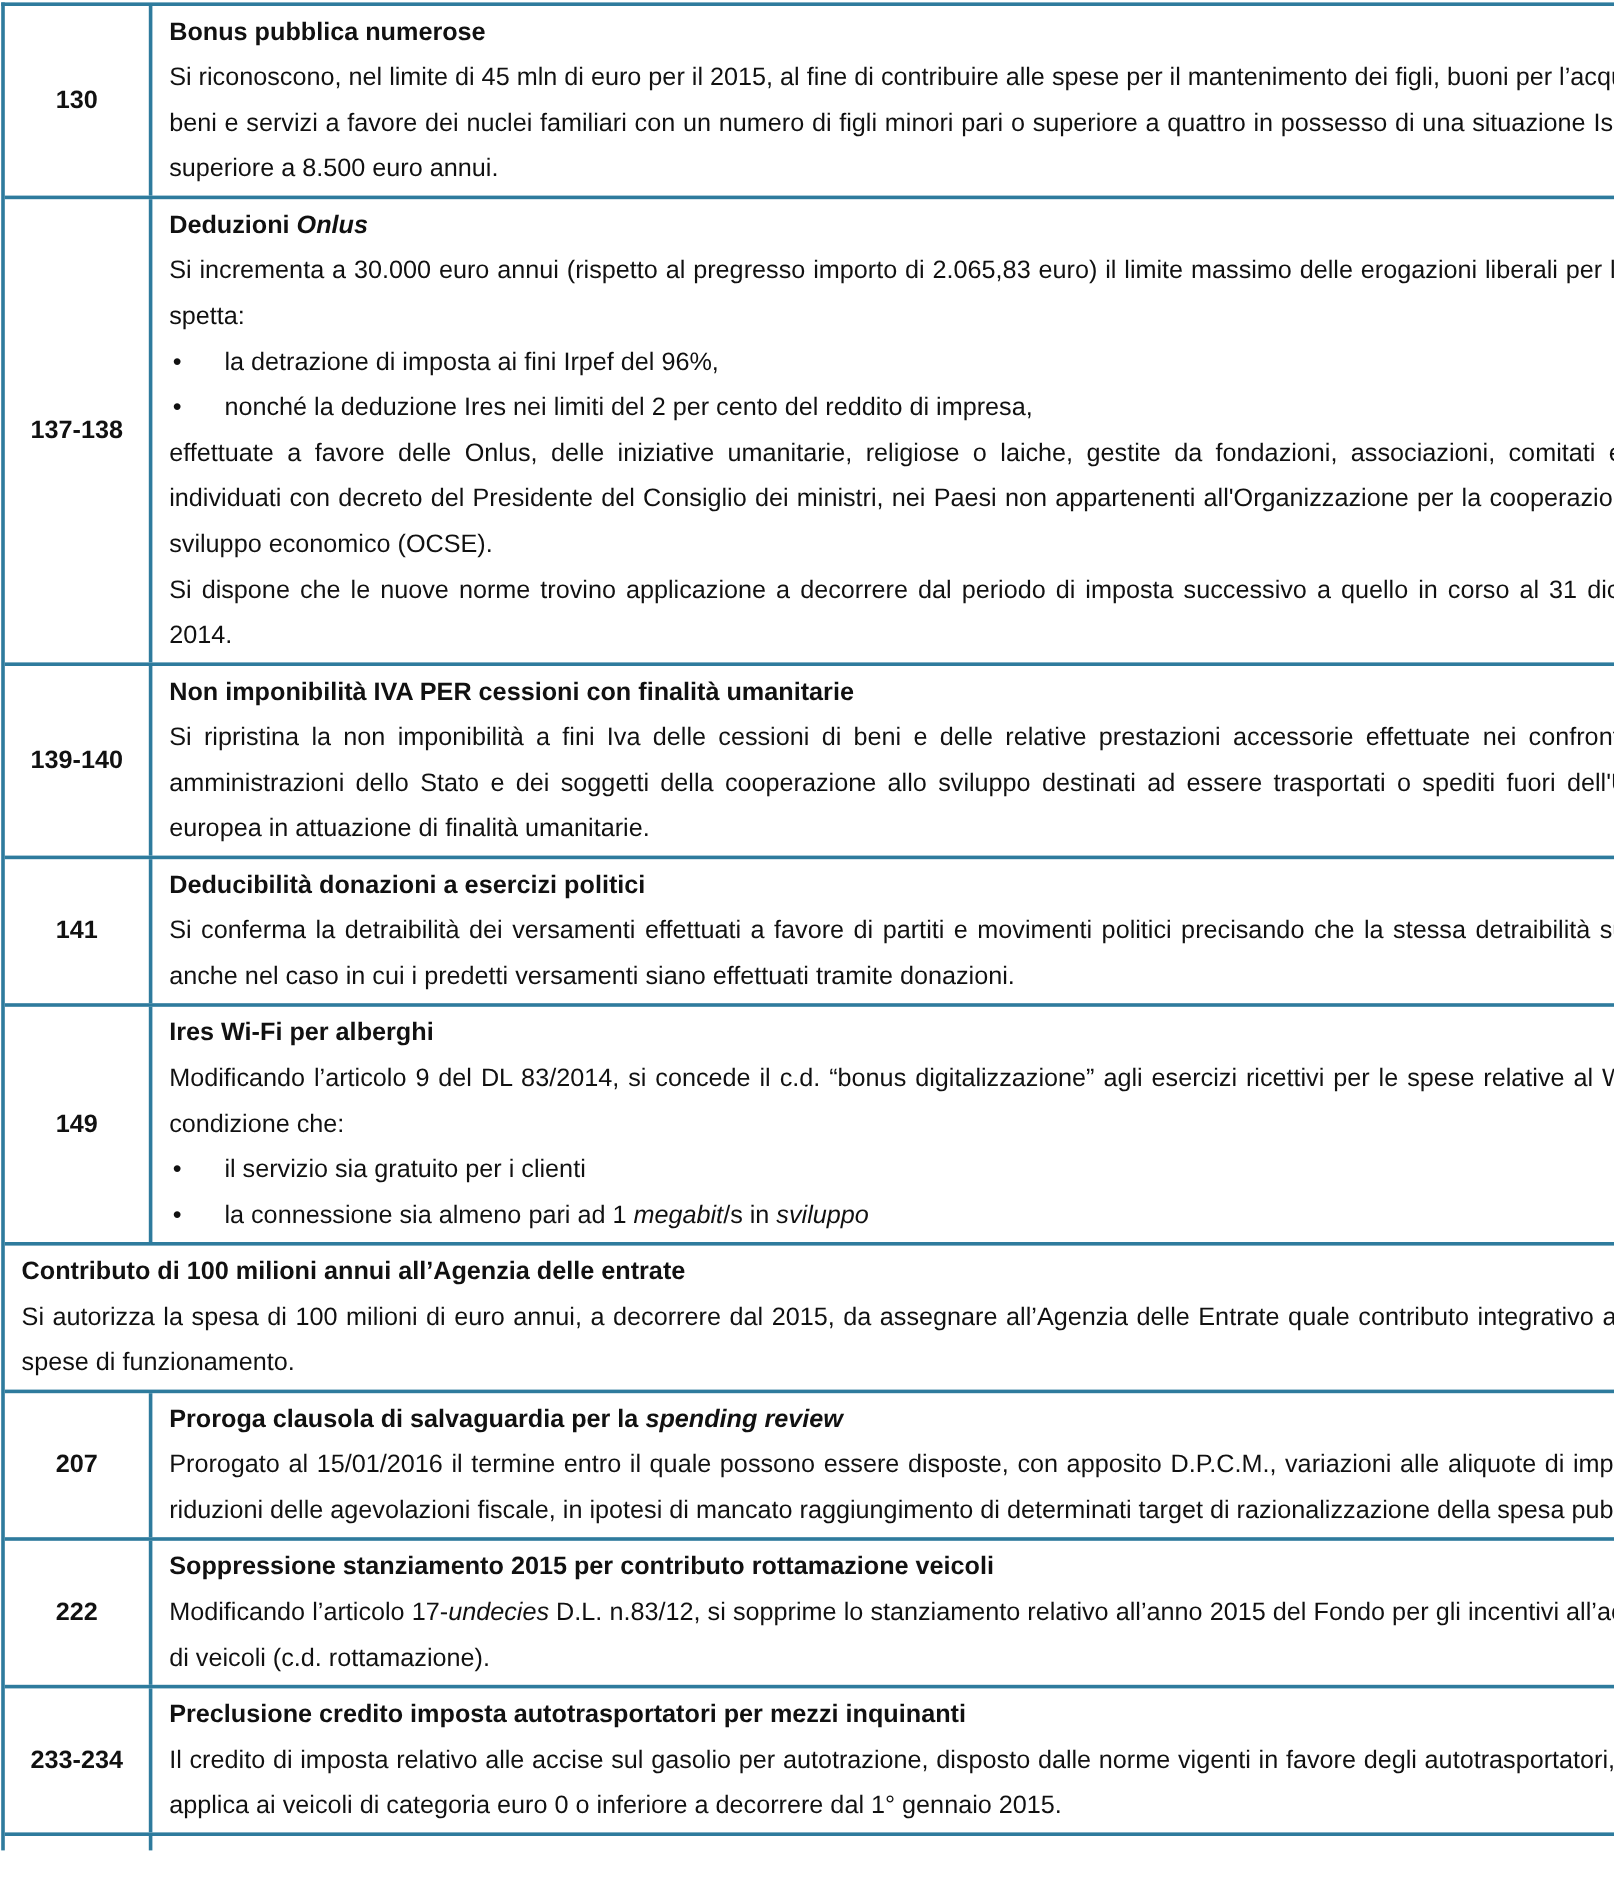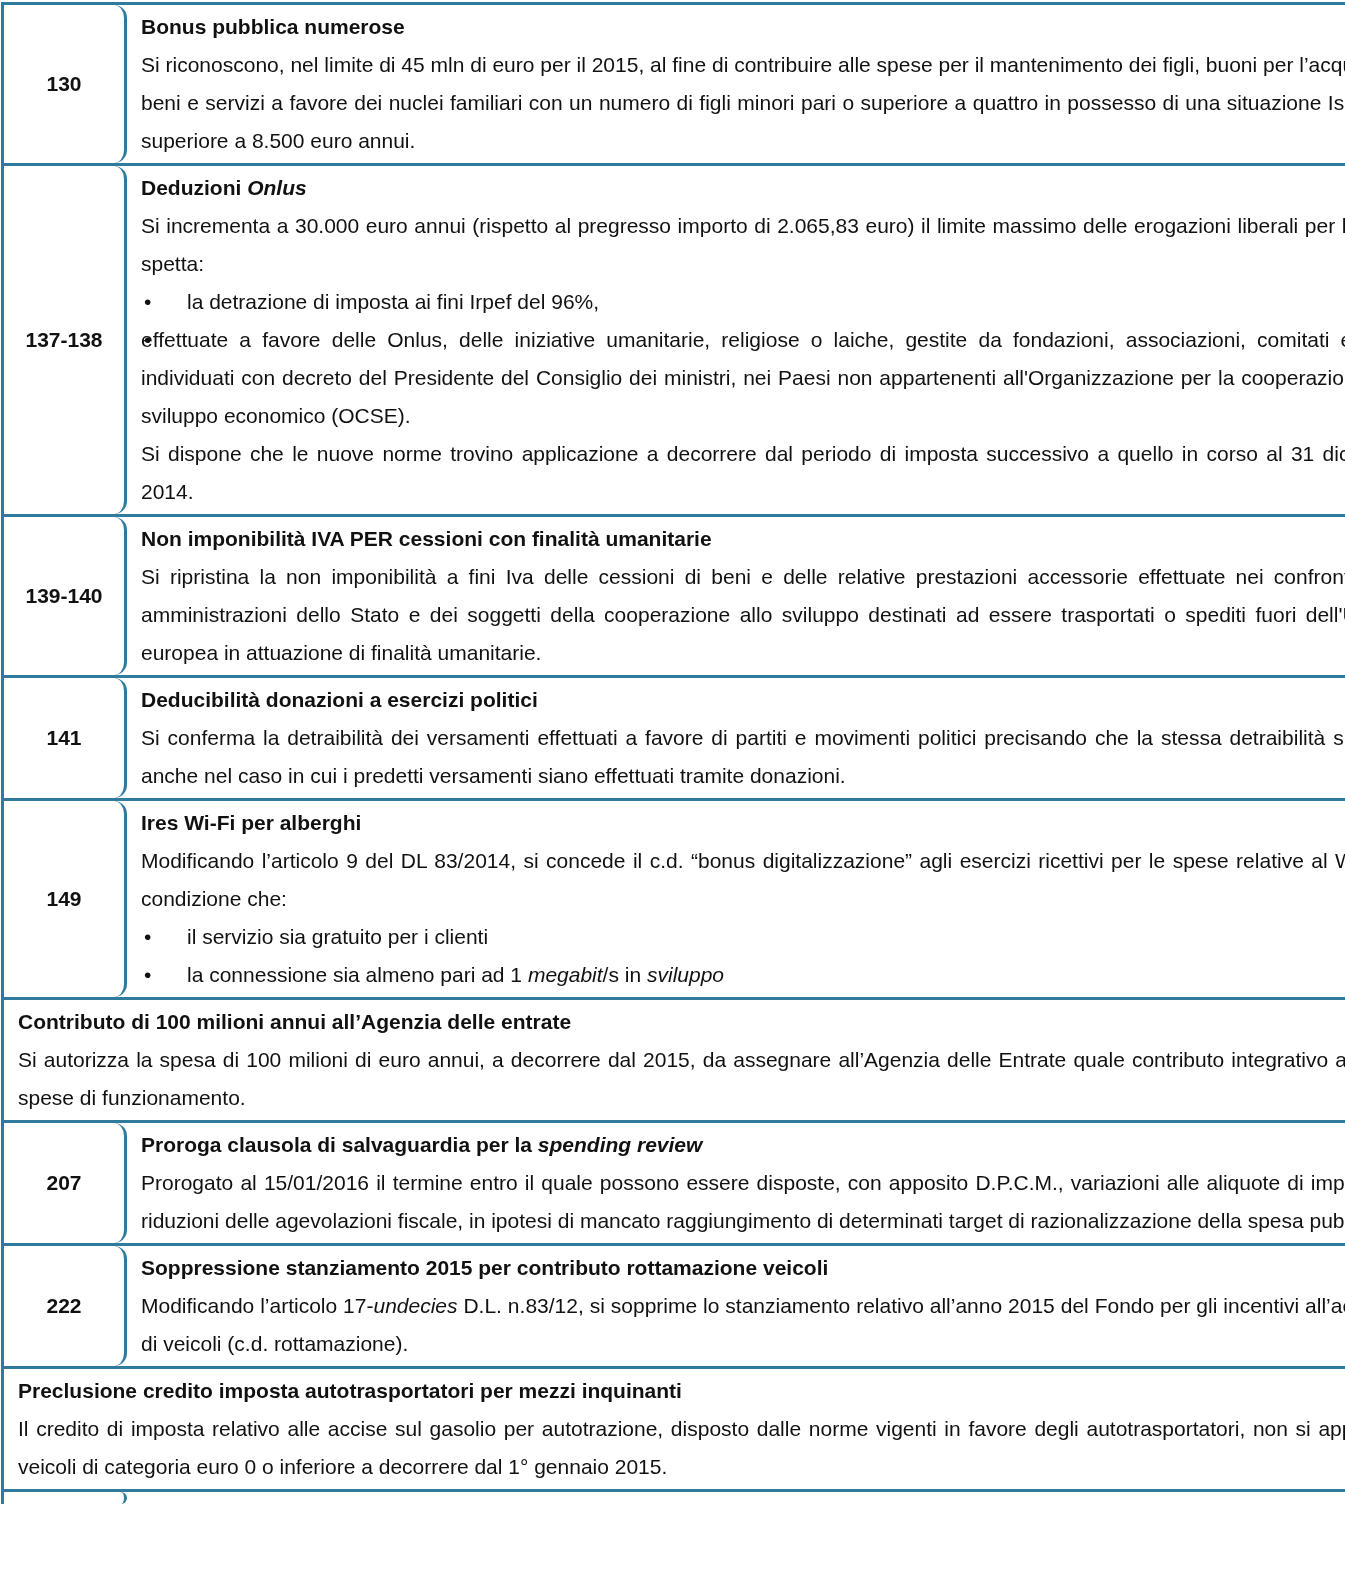--- a/index.html
+++ b/index.html
@@ -24,21 +24,20 @@
   .row.partial{ height:12px; border-bottom:none; }
   .num-cell{
     flex:0 0 123px;
     border-right:3px solid #2e7b9d;
     display:flex; align-items:center; justify-content:center;
     font-weight:bold;
     font-size:21px;
     text-align:center;
     padding:0 4px;
     box-sizing:border-box;
-    border-radius:13px;
   }
   .content-cell{
     flex:1 1 auto;
     padding:3px 14px 3px 14px;
     font-size:21px;
     line-height:38px;
     box-sizing:border-box;
   }
   .heading{ margin:0; font-weight:bold; text-align:left; }
   .para{ margin:0; text-align:justify; }
@@ -56,21 +55,21 @@
         <p class="heading"><span>Bonus pubblica numerose</span></p>
         <p class="para"><span>Si riconoscono, nel limite di 45 mln di euro per il 2015, al fine di contribuire alle spese per il mantenimento dei figli, buoni per l’acquisto di beni e servizi a favore dei nuclei familiari con un numero di figli minori pari o superiore a quattro in possesso di una situazione Isee non superiore a 8.500 euro annui.</span></p>
       </div>
     </div>
     <div class="row">
       <div class="num-cell">137-138</div>
       <div class="content-cell">
         <p class="heading"><span>Deduzioni </span><span class="it">Onlus</span></p>
         <p class="para"><span>Si incrementa a 30.000 euro annui (rispetto al pregresso importo di 2.065,83 euro) il limite massimo delle erogazioni liberali per le quali spetta:</span></p>
         <div class="bullet"><span class="dot">•</span><span>la detrazione di imposta ai fini Irpef del 96%,</span></div>
-        <div class="bullet"><span class="dot">•</span></div>
+        <div class="bullet"><span class="dot">•</span><span>nonché la deduzione Ires nei limiti del 2 per cento del reddito di impresa,</span></div>
         <p class="para"><span>effettuate a favore delle Onlus, delle iniziative umanitarie, religiose o laiche, gestite da fondazioni, associazioni, comitati ed enti individuati con decreto del Presidente del Consiglio dei ministri, nei Paesi non appartenenti all'Organizzazione per la cooperazione e lo sviluppo economico (OCSE).</span></p>
         <p class="para"><span>Si dispone che le nuove norme trovino applicazione a decorrere dal periodo di imposta successivo a quello in corso al 31 dicembre 2014.</span></p>
       </div>
     </div>
     <div class="row">
       <div class="num-cell">139-140</div>
       <div class="content-cell">
         <p class="heading"><span>Non imponibilità IVA PER cessioni con finalità umanitarie</span></p>
         <p class="para"><span>Si ripristina la non imponibilità a fini Iva delle cessioni di beni e delle relative prestazioni accessorie effettuate nei confronti delle amministrazioni dello Stato e dei soggetti della cooperazione allo sviluppo destinati ad essere trasportati o spediti fuori dell'Unione europea in attuazione di finalità umanitarie.</span></p>
       </div>
@@ -105,20 +104,21 @@
       </div>
     </div>
     <div class="row">
       <div class="num-cell">222</div>
       <div class="content-cell">
         <p class="heading"><span>Soppressione stanziamento 2015 per contributo rottamazione veicoli</span></p>
         <p class="para"><span>Modificando l’articolo 17-</span><span class="it">undecies</span><span> D.L. n.83/12, si sopprime lo stanziamento relativo all’anno 2015 del Fondo per gli incentivi all’acquisto di veicoli (c.d. rottamazione).</span></p>
       </div>
     </div>
     <div class="row">
+      <div class="num-cell">233-234</div>
       <div class="content-cell">
         <p class="heading"><span>Preclusione credito imposta autotrasportatori per mezzi inquinanti</span></p>
         <p class="para"><span>Il credito di imposta relativo alle accise sul gasolio per autotrazione, disposto dalle norme vigenti in favore degli autotrasportatori, non si applica ai veicoli di categoria euro 0 o inferiore a decorrere dal 1° gennaio 2015.</span></p>
       </div>
     </div>
     <div class="row partial">
       <div class="num-cell"></div>
       <div class="content-cell"></div>
     </div>
   </div>

